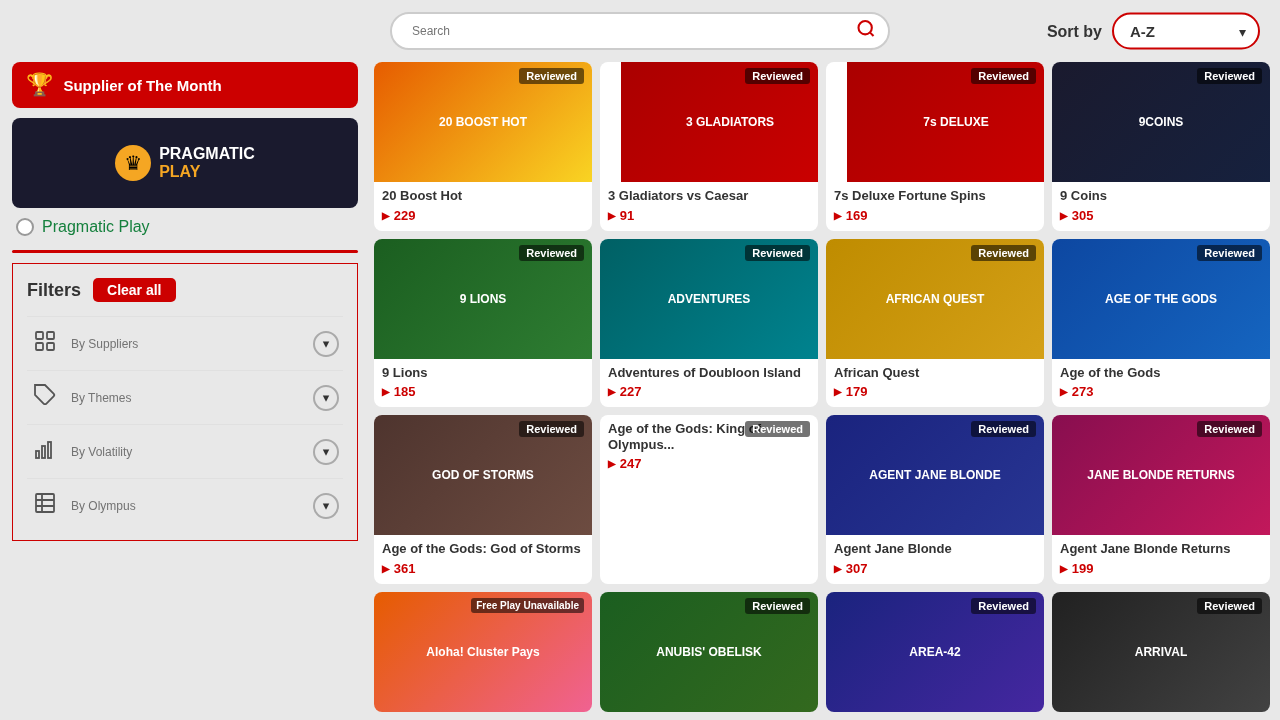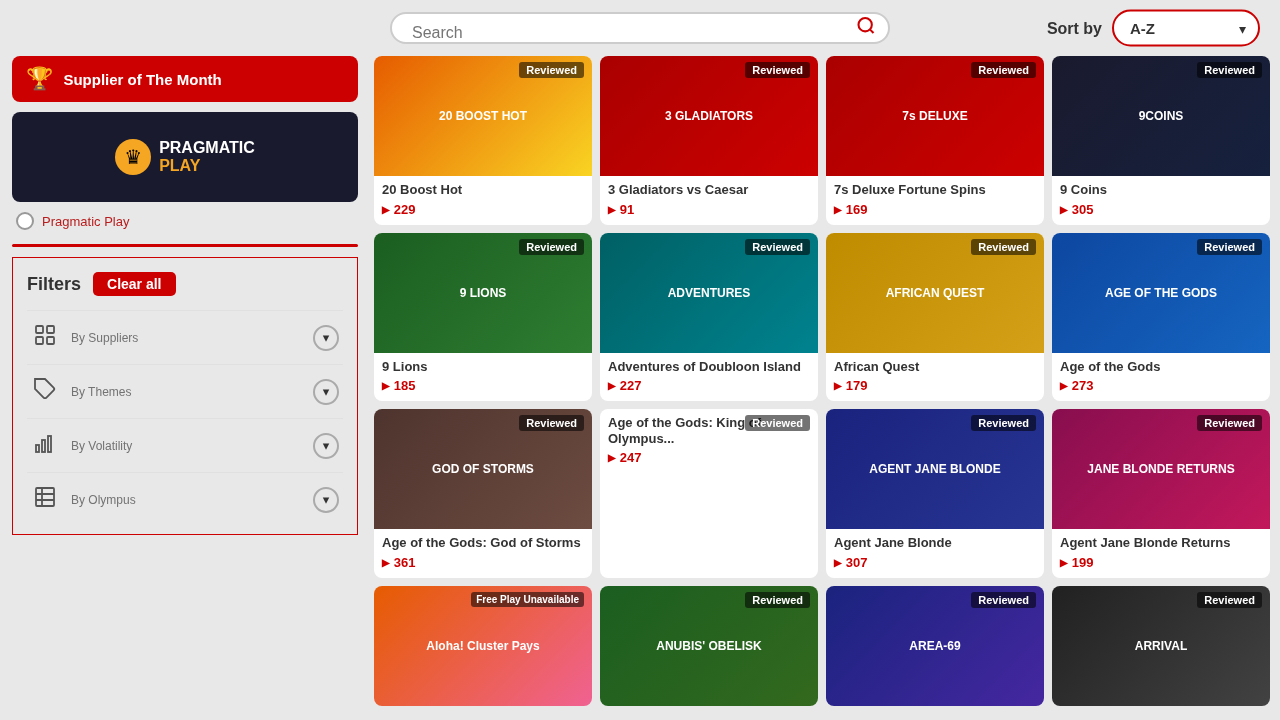--- a/index.html
+++ b/index.html
@@ -19,24 +19,24 @@
       padding: 12px 20px;
       background: #e8e8e8;
       position: relative;
     }
     .search-wrapper {
       width: 500px;
       position: relative;
     }
     .search-input {
       width: 100%;
-      padding: 10px 45px 0 20px;
+      padding: 10px 45px 10px 20px;
       border: 2px solid #ccc;
       border-radius: 30px;
-      font-size: 16px;
+      font-size: 12px;
       outline: none;
       background: white;
     }
     .search-icon-wrap {
       position: absolute;
       right: 14px;
       top: 50%;
       transform: translateY(-50%);
       color: #cc0000;
       font-size: 18px;
@@ -144,22 +144,22 @@
       padding-left: 4px;
     }
     .radio-circle {
       width: 18px;
       height: 18px;
       border-radius: 50%;
       border: 2px solid #999;
       background: white;
     }
     .radio-label {
-      font-size: 13px;
-      color: #b91c1c;
+      font-size: 16px;
+      color: #15803d;
     }
 
     
     .red-line {
       height: 3px;
       background: #cc0000;
       border-radius: 2px;
       margin-bottom: 10px;
     }
 
@@ -293,21 +293,21 @@
       color: #cc0000;
       font-size: 13px;
       font-weight: 600;
     }
     .play-icon {
       font-size: 10px;
     }
 
     
     .bg-orange { background: linear-gradient(135deg, #e65c00, #f9d423); }
-    .bg-red { background: linear-gradient(135deg, #a00, #cc0000); }
+    .bg-red { background: linear-gradient(135deg, #a00, #cc0000); margin-left: 21px; }
     .bg-darkblue { background: linear-gradient(135deg, #1a1a2e, #16213e); }
     .bg-teal { background: linear-gradient(135deg, #006064, #00838f); }
     .bg-purple { background: linear-gradient(135deg, #4a0080, #7b1fa2); }
     .bg-green { background: linear-gradient(135deg, #1b5e20, #2e7d32); }
     .bg-blue { background: linear-gradient(135deg, #0d47a1, #1565c0); }
     .bg-sandstone { background: linear-gradient(135deg, #bf8c00, #d4a017); }
     .bg-castle { background: linear-gradient(135deg, #4e342e, #6d4c41); }
     .bg-agent { background: linear-gradient(135deg, #1a237e, #283593); }
     .bg-agentred { background: linear-gradient(135deg, #880e4f, #c2185b); }
     .bg-tropical { background: linear-gradient(135deg, #e65c00, #f06292); }
@@ -583,21 +583,21 @@
   </div>
         <div class="game-card">
     <div class="game-thumb-placeholder bg-egypt">
       <span style="font-size:12px;text-align:center;padding:4px;">ANUBIS' OBELISK</span>
     </div>
     <span class="reviewed-badge">Reviewed</span>
 
   </div>
         <div class="game-card">
     <div class="game-thumb-placeholder bg-area">
-      <span style="font-size:12px;text-align:center;padding:4px;">AREA-69</span>
+      <span style="font-size:12px;text-align:center;padding:4px;">AREA-42</span>
     </div>
     <span class="reviewed-badge">Reviewed</span>
 
   </div>
         <div class="game-card">
     <div class="game-thumb-placeholder bg-arrival">
       <span style="font-size:12px;text-align:center;padding:4px;">ARRIVAL</span>
     </div>
     <span class="reviewed-badge">Reviewed</span>
 

